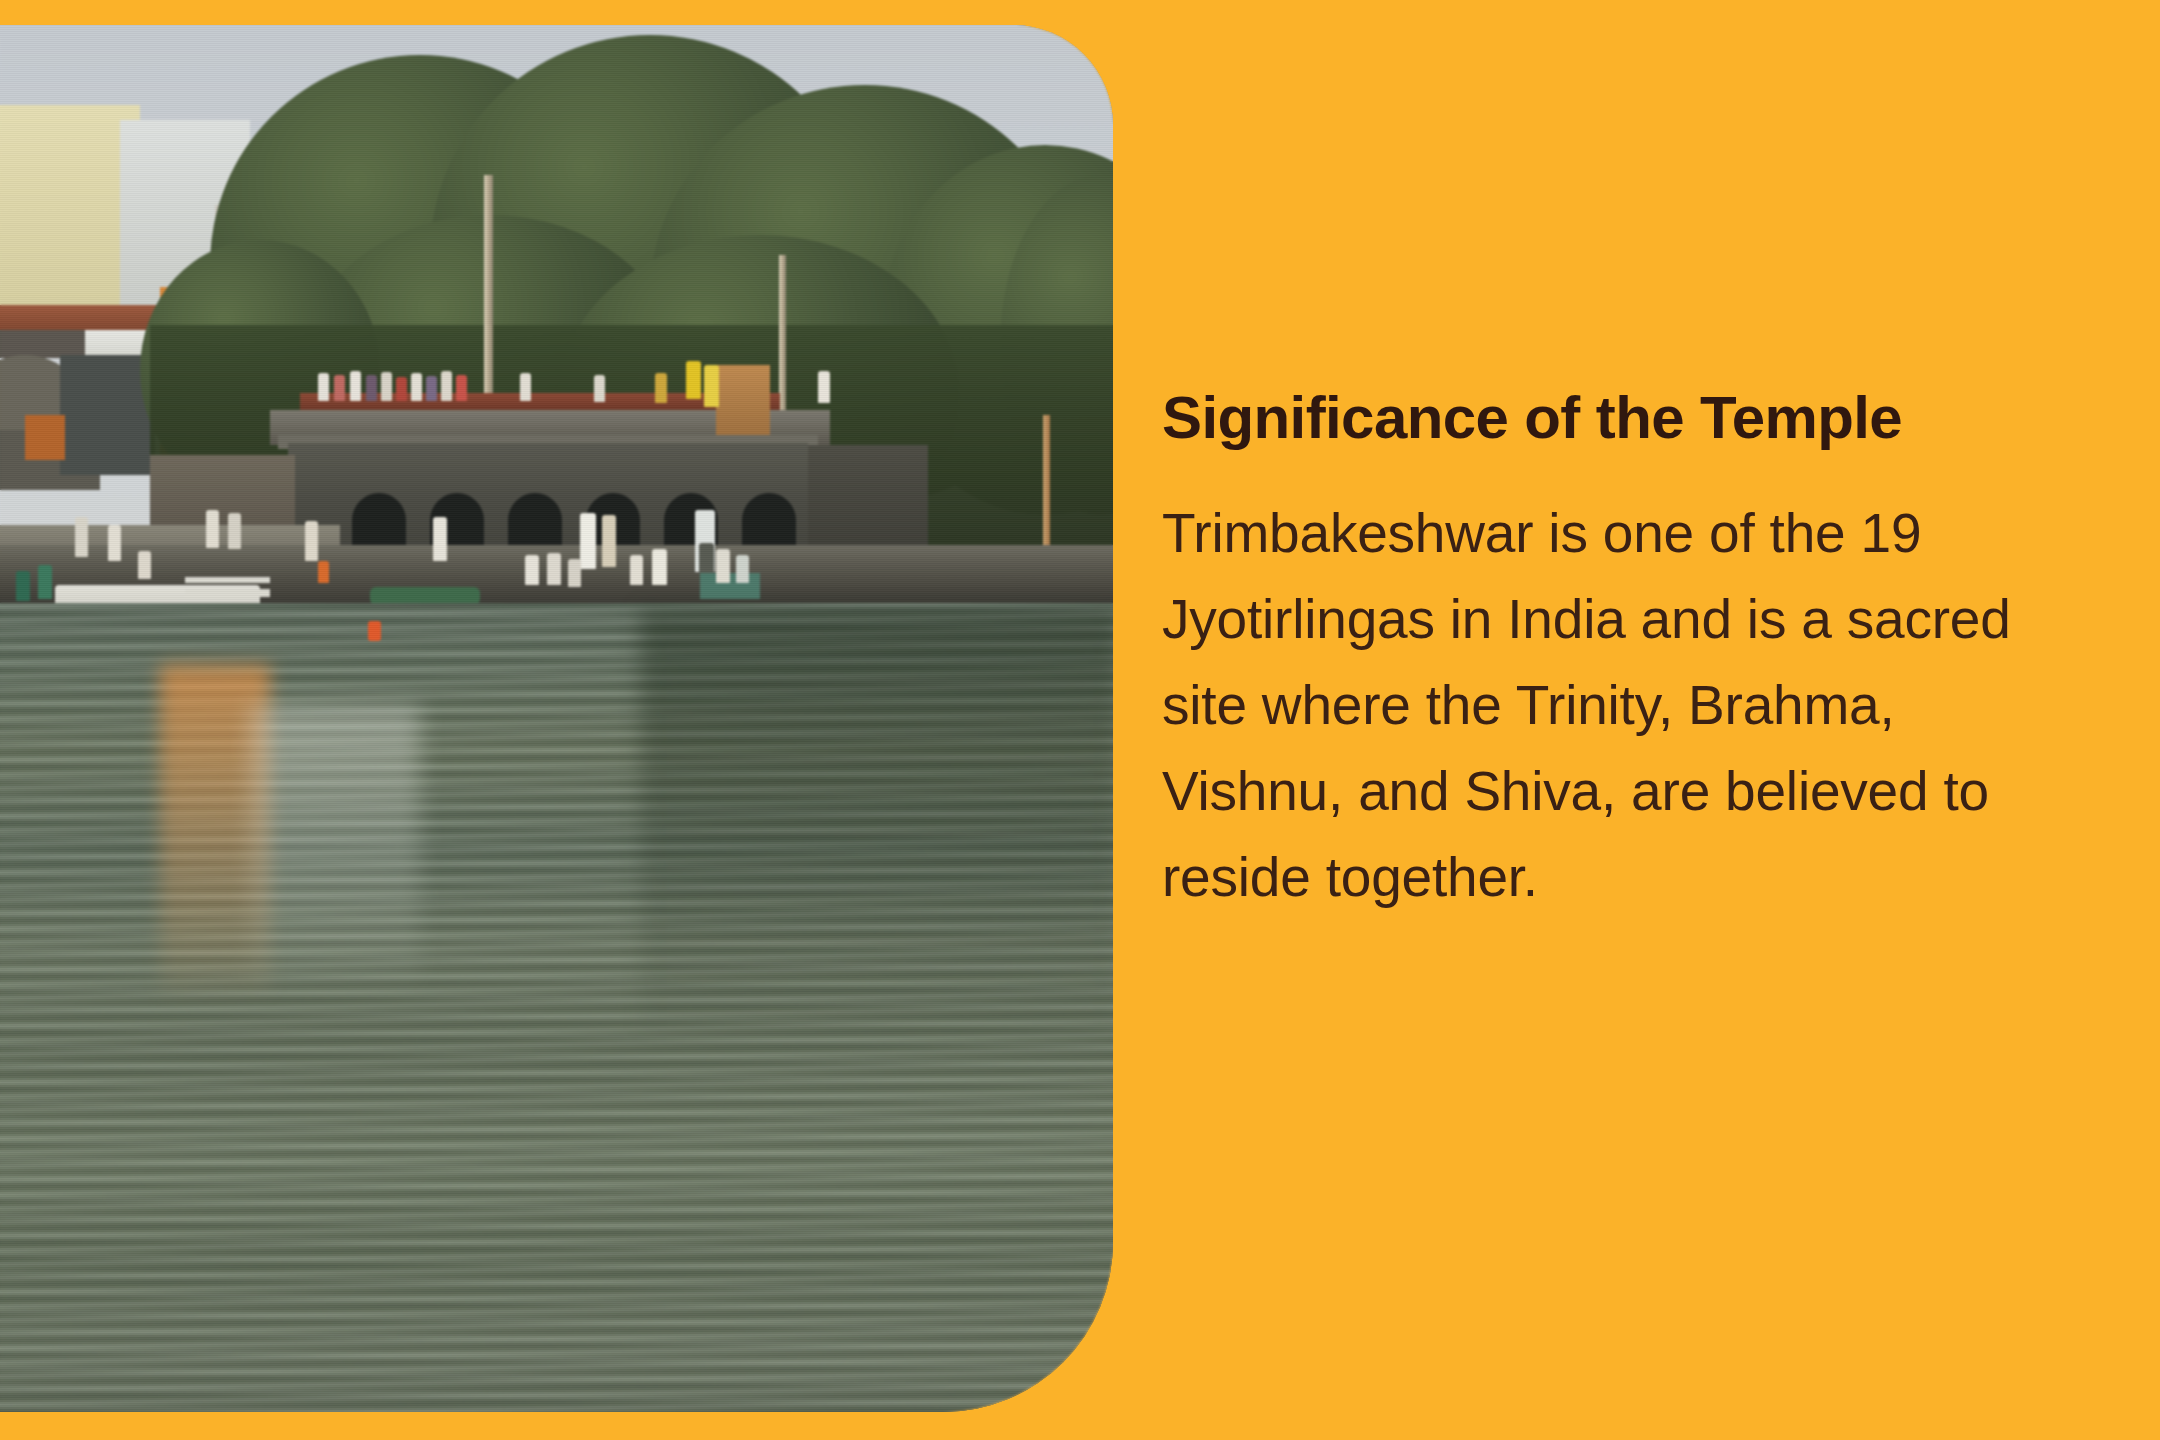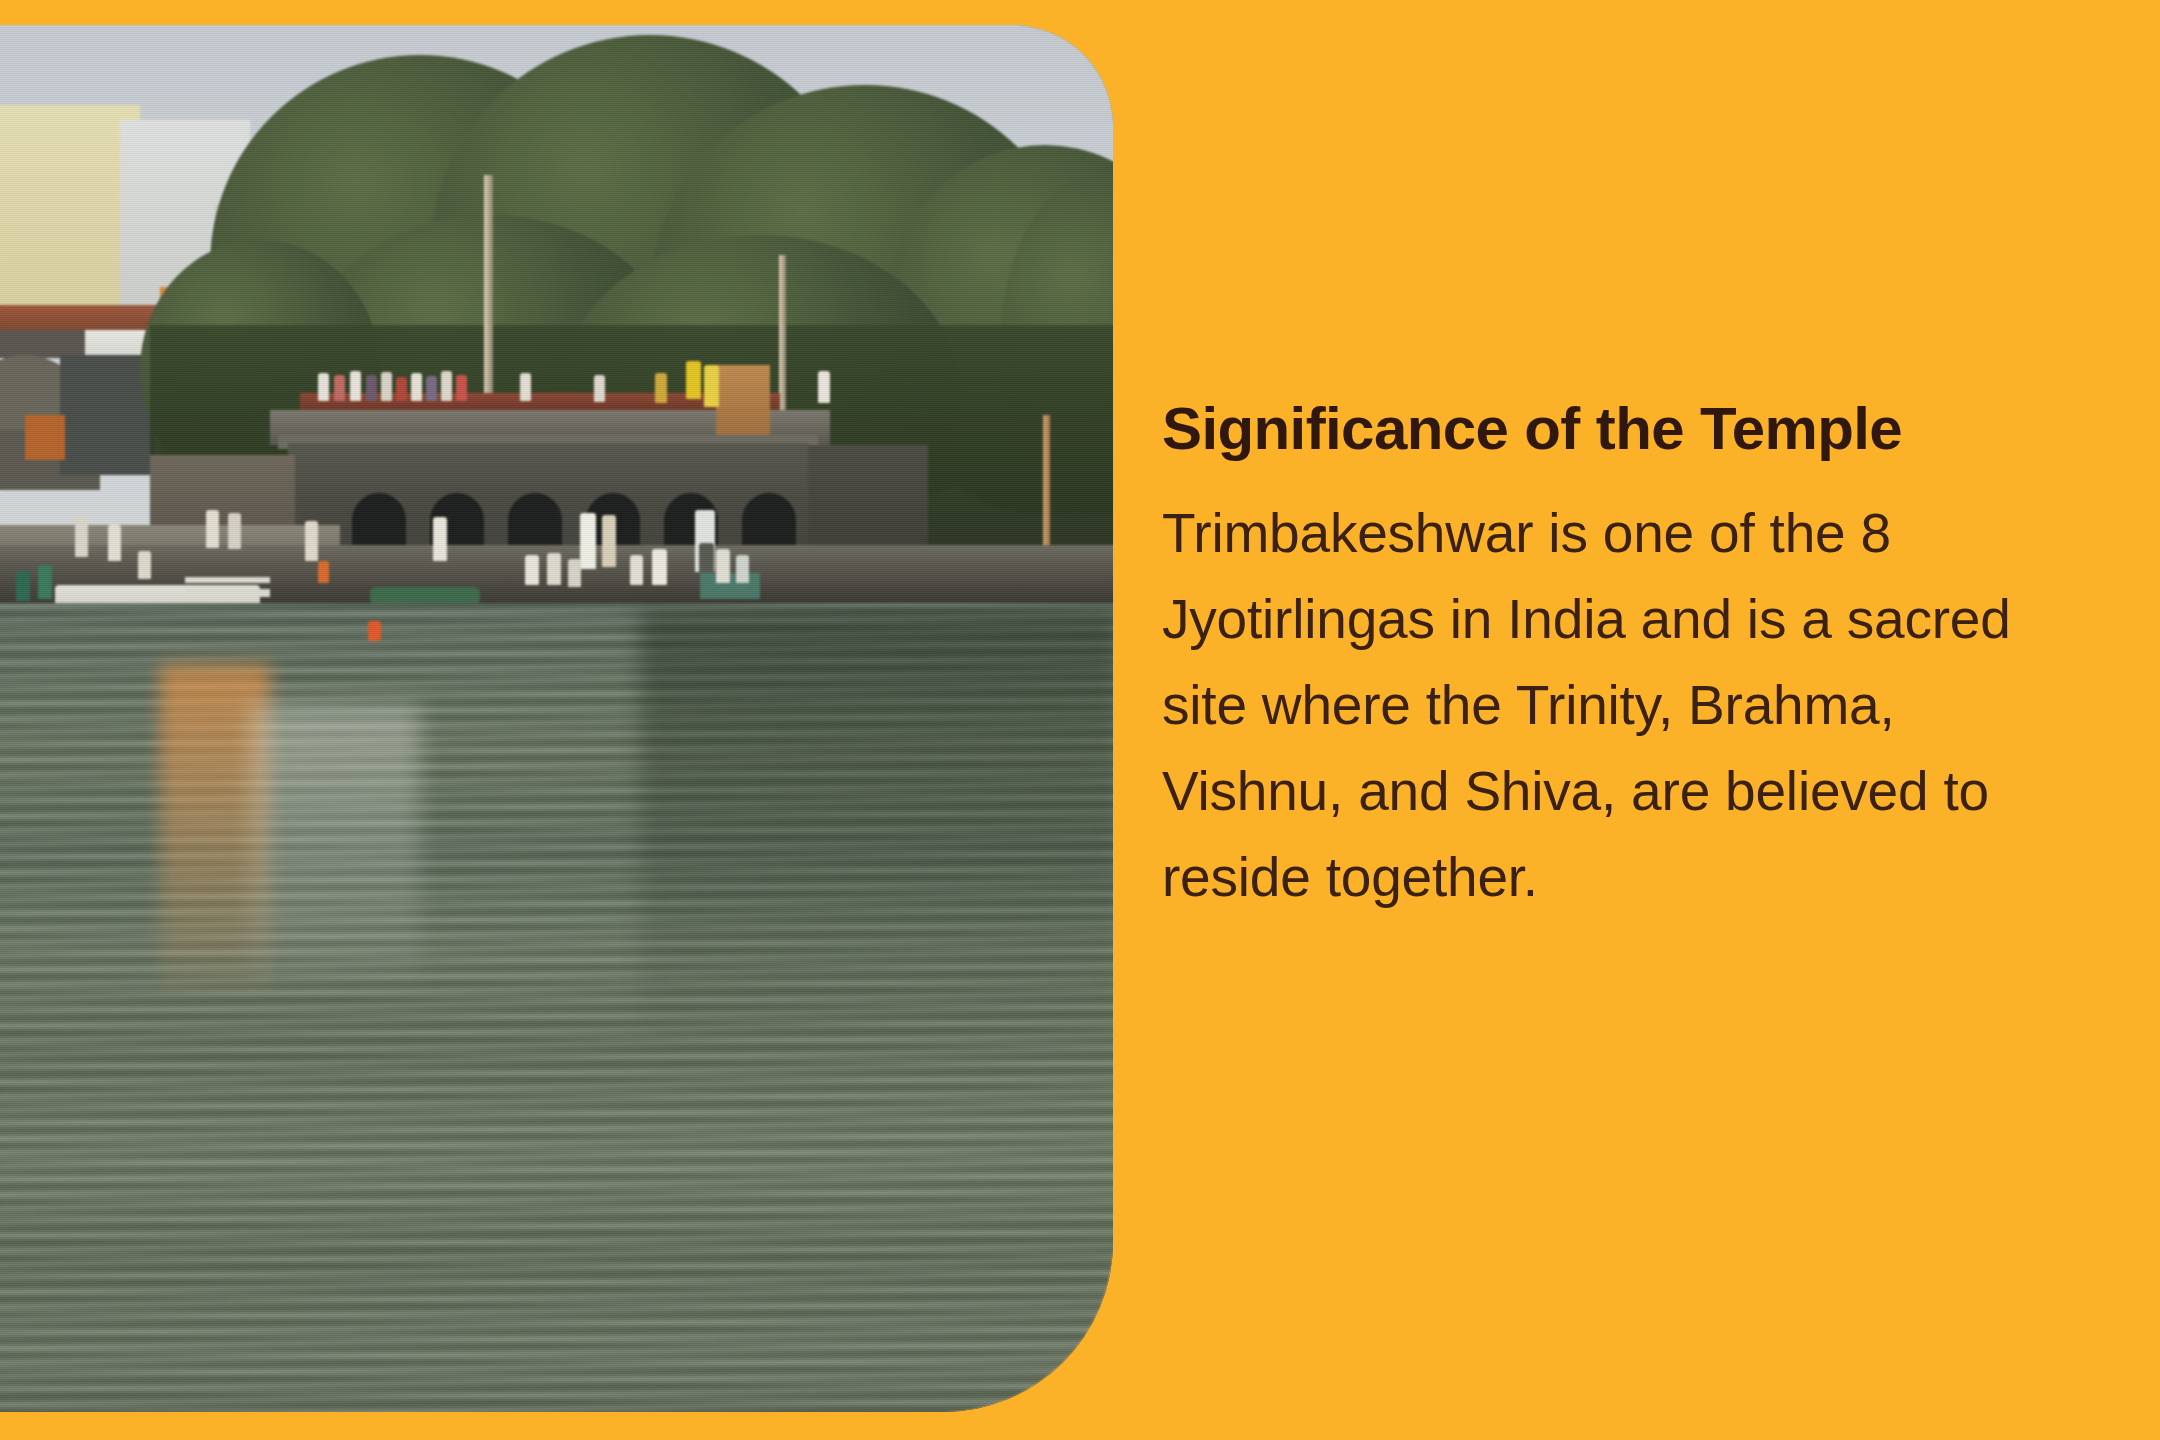--- a/index.html
+++ b/index.html
@@ -375,21 +375,21 @@
   .text-panel {
     position: absolute;
     left: 1162px;
     top: 0;
     width: 930px;
     height: 1440px;
   }
   .heading {
     position: absolute;
     left: 0;
-    top: 396px;
+    top: 385px;
     font-size: 60px;
     font-weight: 700;
     color: #30180f;
     letter-spacing: -0.6px;
     line-height: 1.1;
     white-space: nowrap;
   }
   .body-text {
     position: absolute;
     left: 0;
@@ -530,16 +530,16 @@
       <div class="reflect-pale"></div>
       <div class="buoy"></div>
 
       <div class="photo-blur"></div>
       <div class="photo-grain"></div>
     </div>
   </div>
 
   <div class="text-panel">
     <div class="heading">Significance of the Temple</div>
-    <div class="body-text">Trimbakeshwar is one of the 8 Jyotirlingas in India and is a sacred site where the Trinity, Brahma, Vishnu, and Shiva, are believed to reside together.</div>
+    <div class="body-text">Trimbakeshwar is one of the 19 Jyotirlingas in India and is a sacred site where the Trinity, Brahma, Vishnu, and Shiva, are believed to reside together.</div>
   </div>
 
 </div>
 
 </body></html>

